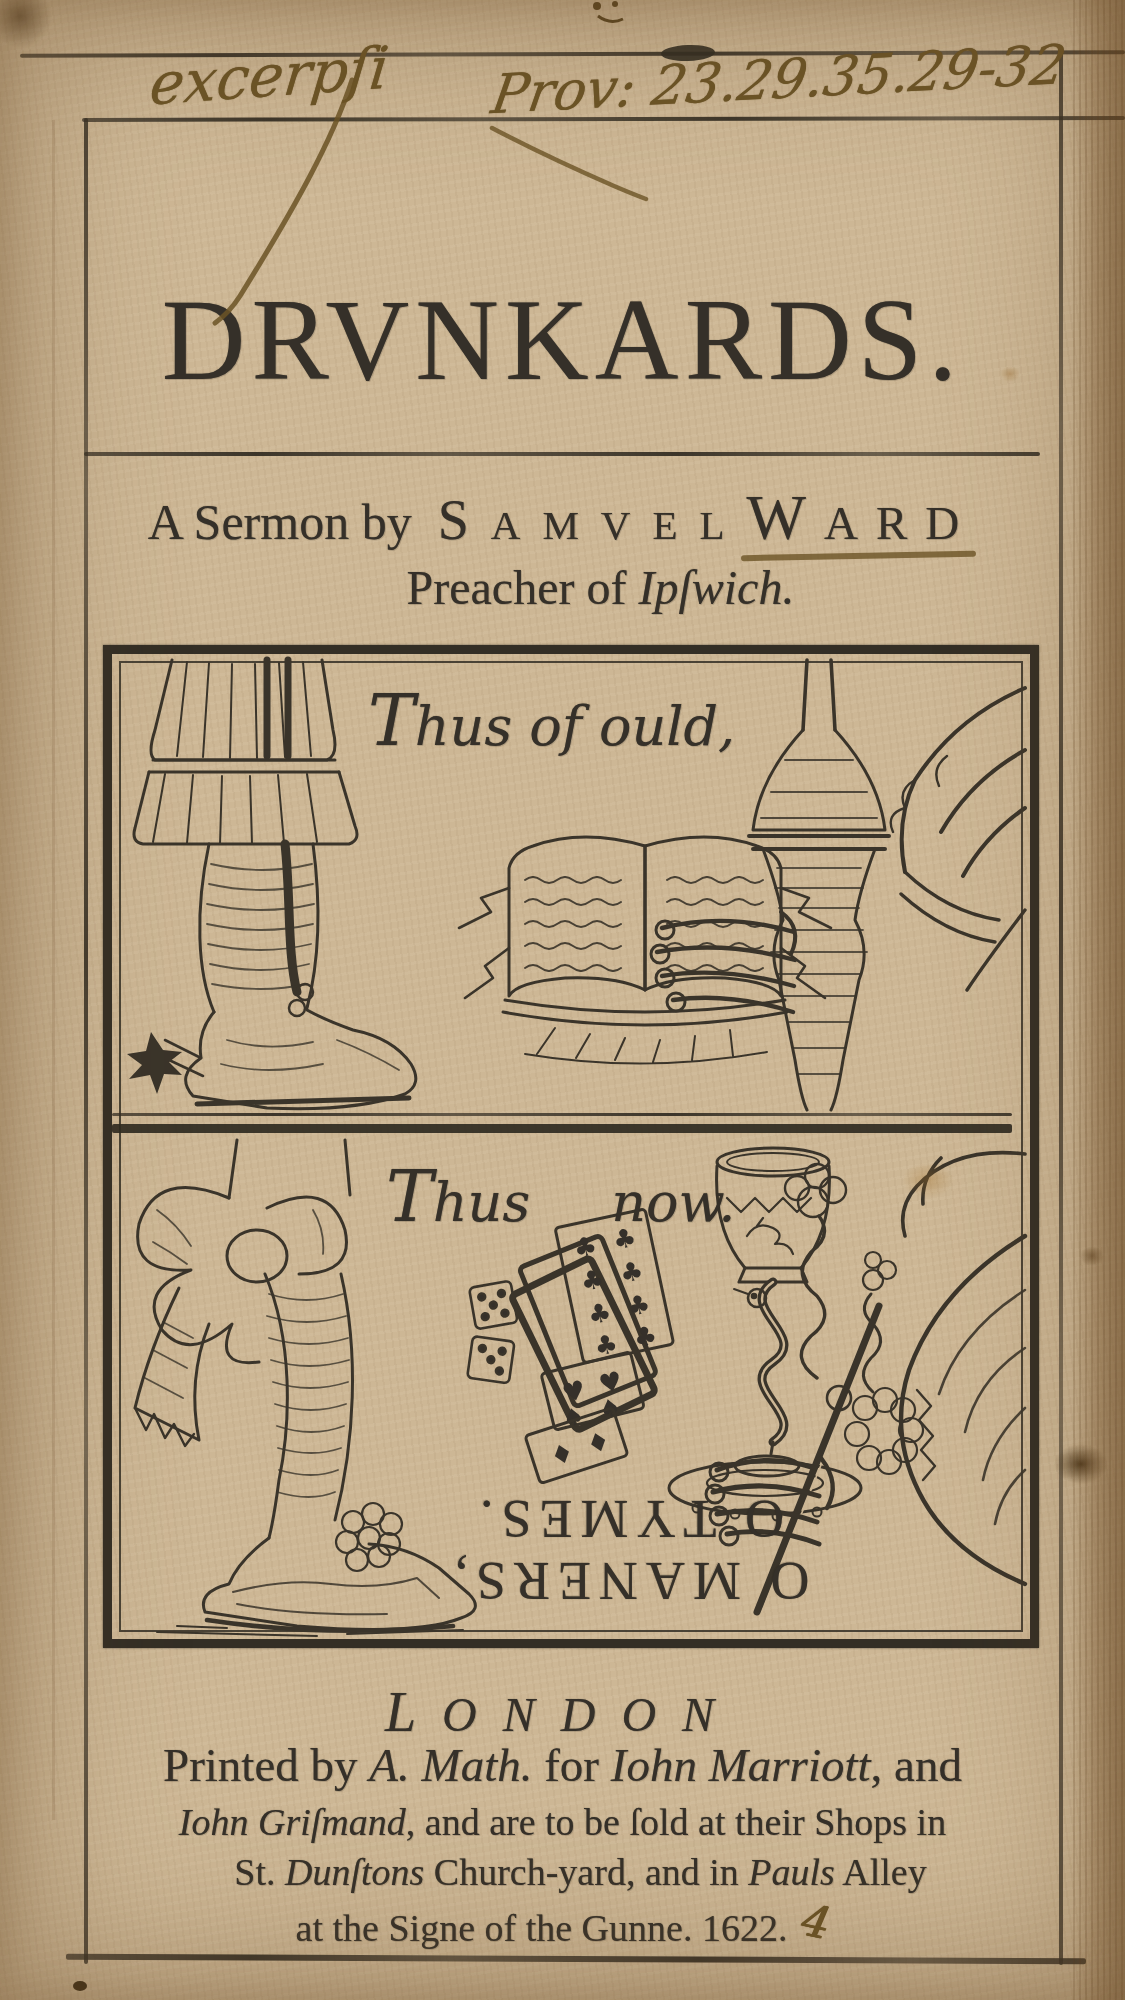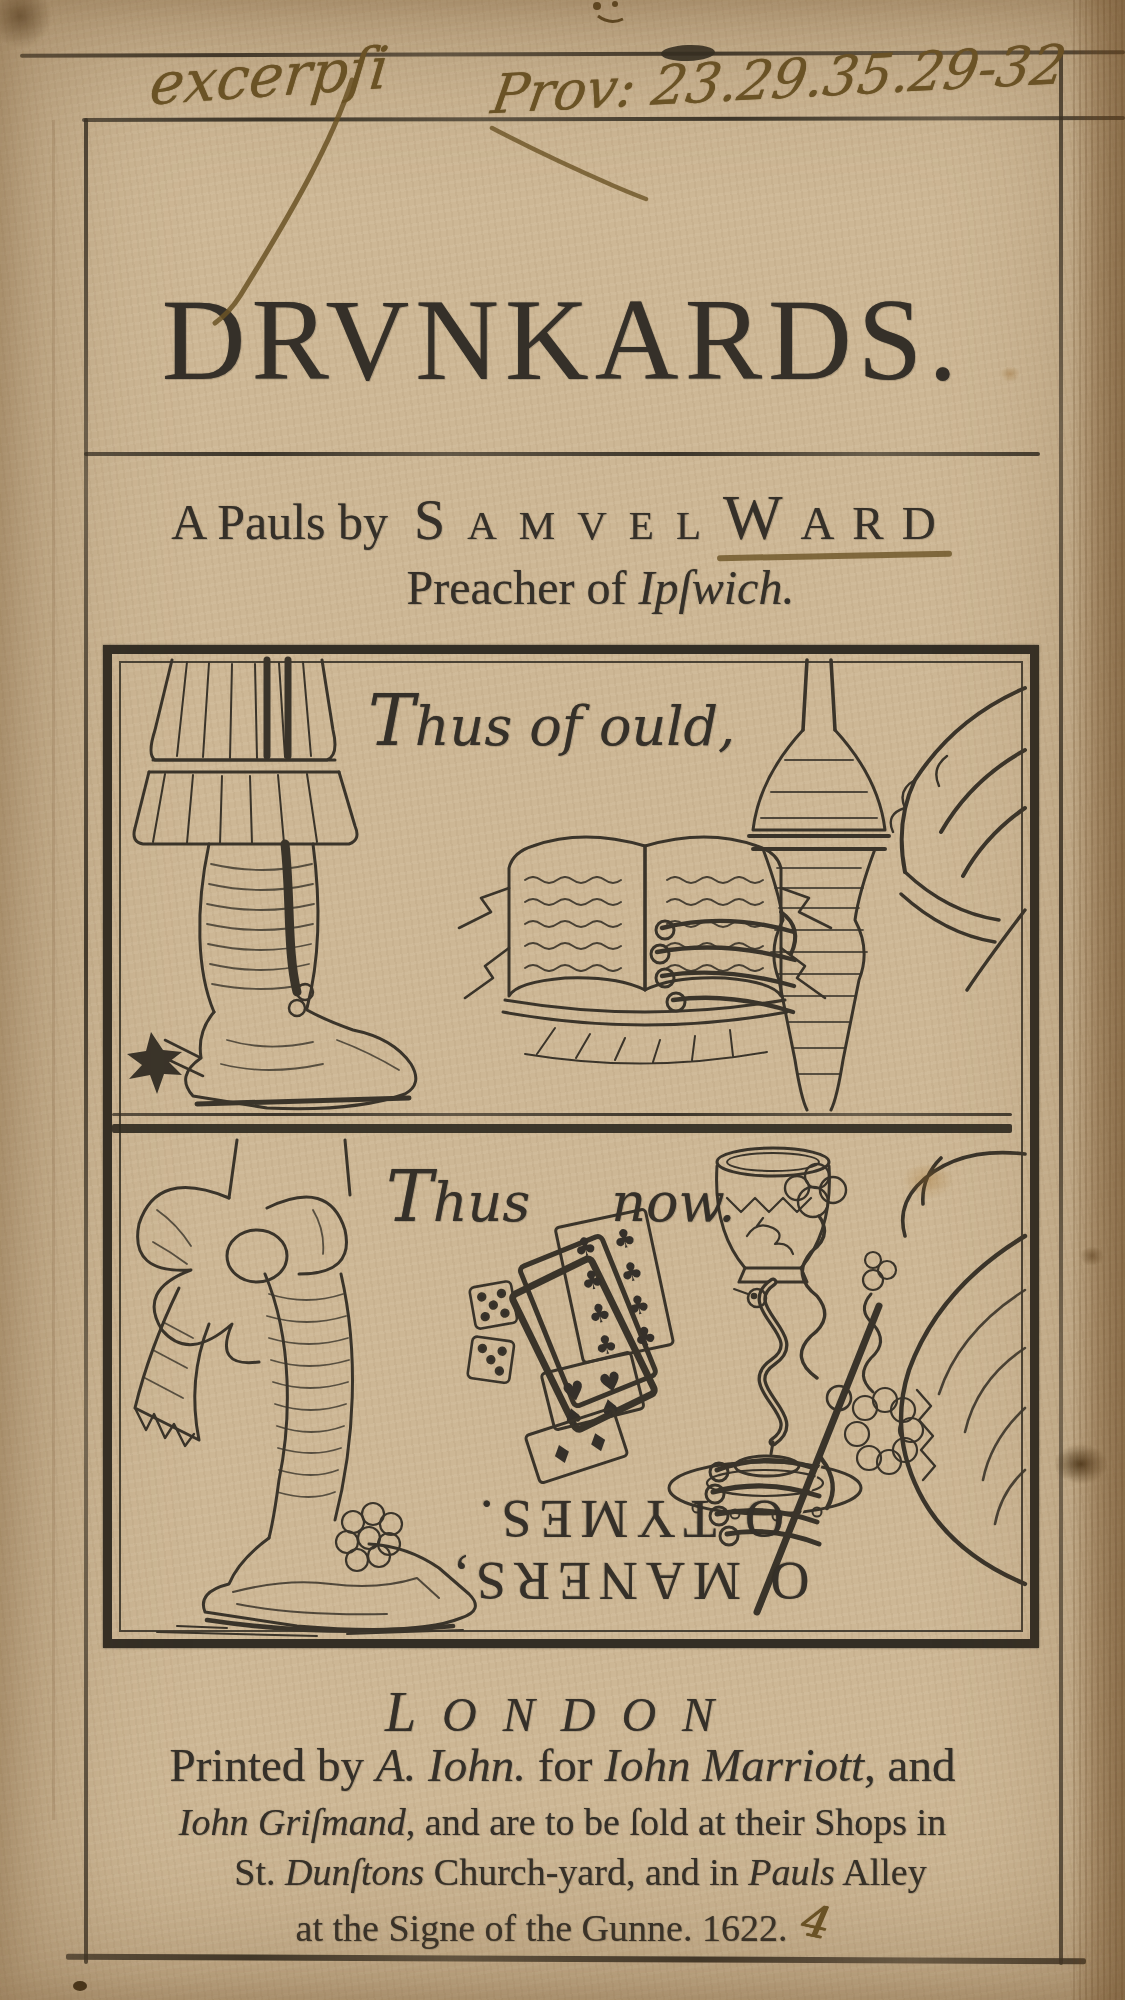--- a/index.html
+++ b/index.html
@@ -75,21 +75,21 @@
   <div class="abs vrule" style="left:1059px;top:50px;width:4px;height:1915px;"></div>
   <div class="abs rule" style="left:84px;top:452px;width:956px;height:4px;"></div>
   <div class="abs rule" style="left:66px;top:1956px;width:1020px;height:6px;transform:rotate(0.25deg);"></div>
 
   <div class="abs hand" style="left:150px;top:42px;font-size:58px;transform:rotate(-4deg) skewX(-10deg);">excerpſi</div>
   <div class="abs hand" style="left:492px;top:48px;font-size:54px;transform:rotate(-3deg) skewX(-12deg);">Prov: 23.29.35.29-32</div>
 
   <div class="abs ink title2" style="top:282px;">DRVNKARDS.</div>
 
   <div class="abs ink byline" style="top:482px;">
-    <span class="lead">A Pauls by</span><span class="caps1">Samvel</span><span class="caps2">Ward</span>
+    <span class="lead">A Sermon by</span><span class="caps1">Samvel</span><span class="caps2">Ward</span>
   </div>
   <div class="abs ink preacher" style="top:560px;">
     <span>Preacher of </span><span class="it">Ipſwich.</span>
   </div>
 
   <div class="abs frame">
     <div class="frame-inner"></div>
   </div>
   <div class="abs rule divider-thin"></div>
   <div class="abs divider-thick"></div>
@@ -297,21 +297,21 @@
   <div class="abs ink script" style="left:368px;top:680px;font-size:54px;">Thus of ould,</div>
   <div class="abs ink script" style="left:386px;top:1156px;font-size:54px;word-spacing:64px;">Thus now.</div>
 
   <div class="abs ink flip-text">
     <div>O MANERS,</div>
     <div>O TYMES.</div>
   </div>
 
   <div class="abs ink city" style="top:1680px;">LONDON</div>
   <div class="abs ink imp imp1" style="top:1738px;">
-    <span>Printed by </span><span class="it">A. Iohn.</span><span> for </span><span class="it">Iohn Marriott</span><span>, and</span>
+    <span>Printed by </span><span class="it">A. Math.</span><span> for </span><span class="it">Iohn Marriott</span><span>, and</span>
   </div>
   <div class="abs ink imp imp2" style="top:1800px;">
     <span class="it">Iohn Griſmand</span><span>, and are to be ſold at their Shops in</span>
   </div>
   <div class="abs ink imp imp2" style="top:1850px;padding-left:18px;">
     <span>St. </span><span class="it">Dunſtons</span><span> Church-yard, and in </span><span class="it">Pauls</span><span> Alley</span>
   </div>
   <div class="abs ink imp imp2" style="top:1900px;">
     <span>at the Signe of the Gunne. </span><span>1622.</span><span class="hand-mark">4</span>
   </div>

